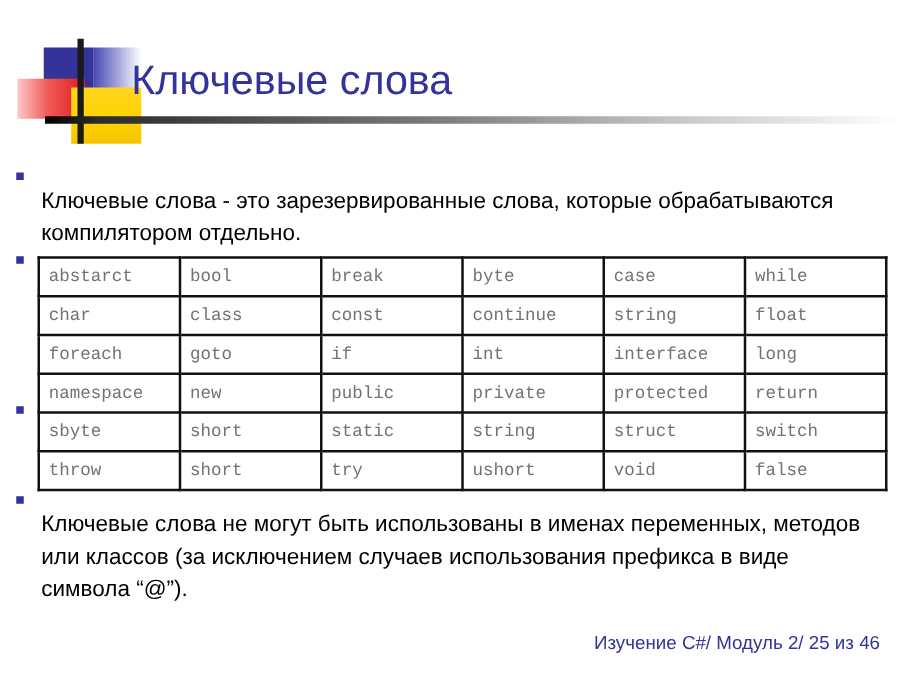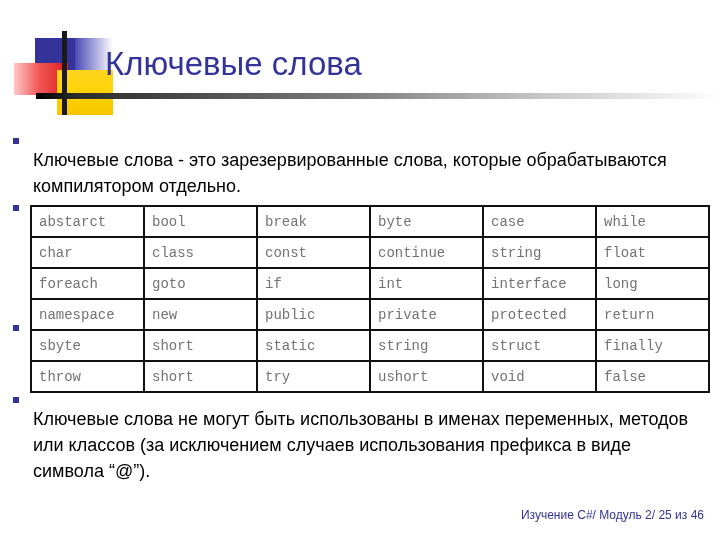--- a/index.html
+++ b/index.html
@@ -142,21 +142,21 @@
   .kw-table col.c2 { width: 113px; }
   .kw-table col.c3 { width: 113px; }
   .kw-table col.c4 { width: 113px; }
   .kw-table col.c5 { width: 113px; }
 
   
   .footer {
     position: absolute;
     right: 16px;
     bottom: 18px;
-    font-size: 12px;
+    font-size: 15px;
     line-height: 14px;
     color: #333399;
     white-space: nowrap;
   }
 </style>
 </head>
 <body>
 
 <div class="slide">
 
@@ -221,21 +221,21 @@
         <td>private</td>
         <td>protected</td>
         <td>return</td>
       </tr>
       <tr>
         <td>sbyte</td>
         <td>short</td>
         <td>static</td>
         <td>string</td>
         <td>struct</td>
-        <td>finally</td>
+        <td>switch</td>
       </tr>
       <tr>
         <td>throw</td>
         <td>short</td>
         <td>try</td>
         <td>ushort</td>
         <td>void</td>
         <td>false</td>
       </tr>
     </tbody>

